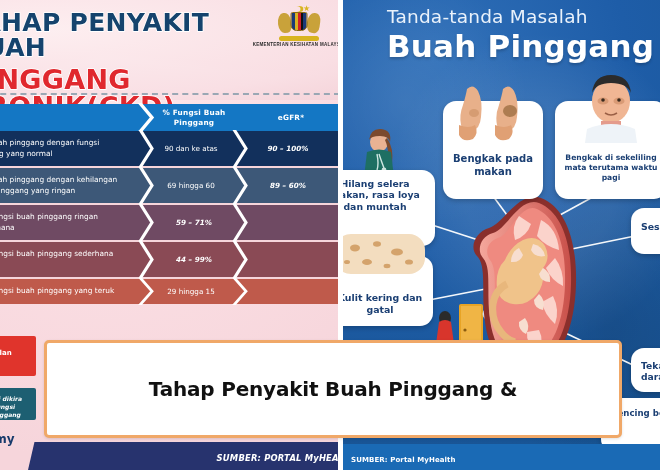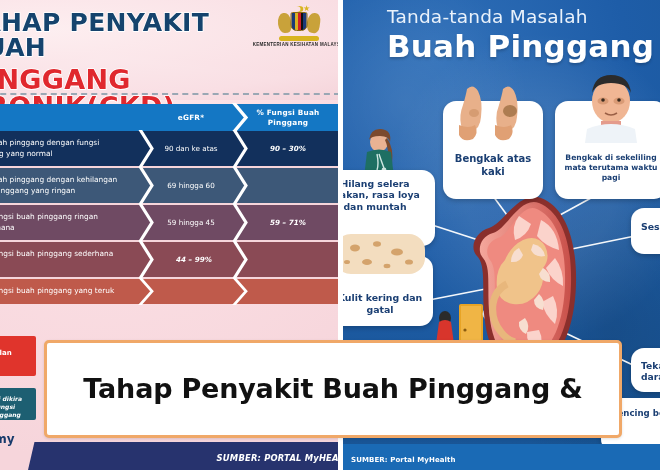--- a/index.html
+++ b/index.html
@@ -209,21 +209,21 @@
   }
 
   
   #caption-box {
     position:absolute; left:44px; top:340px; width:578px; height:98px;
     background:#ffffff; border:3px solid #f0a868; border-radius:5px;
     display:flex; flex-direction:column; align-items:center; justify-content:center;
     z-index:50; box-shadow:0 1px 3px rgba(0,0,0,.12);
   }
   #caption-box .line {
-    color:#111111; font-weight:bold; font-size:27px; line-height:1.24;
+    color:#111111; font-weight:bold; font-size:20px; line-height:1.24;
     font-family:"DejaVu Sans", sans-serif; letter-spacing:-.2px; white-space:nowrap;
   }
 </style>
 </head>
 <body>
 
 <div id="stage">
 
   <div id="left-panel">
     <div id="left-head-bg"></div>
@@ -243,69 +243,69 @@
         <div class="scroll"></div>
       </div>
       <div class="kkm-txt">KEMENTERIAN KESIHATAN MALAYSIA</div>
     </div>
 
     <div id="dash-rule"></div>
 
     <div id="ckd-table">
       <div class="tbl-head">
         <div class="th-desc"></div>
-        <div class="th-cell th-egfr">
-          <span>eGFR*</span>
-
-        </div>
         <div class="th-cell th-pct">
           <span>% Fungsi Buah Pinggang</span>
           <div class="chev chev-b" style="left:-8px">
             <svg viewBox="0 0 22 27" preserveAspectRatio="none">
                 <path d="M2,-2 L16,13.5 L2,29" fill="none" stroke="#ffffff" stroke-width="3.2"></path>
               </svg>
           </div>
         </div>
+        <div class="th-cell th-egfr">
+          <span>eGFR*</span>
+
+        </div>
       </div>
 
       <div id="table-rows">
           <div class="tbl-row" style="background: rgb(18, 48, 92);">
             <div class="td-desc">Kerosakan buah pinggang dengan fungsi buah pinggang yang normal</div>
             <div class="td-egfr">90 dan ke atas</div>
-            <div class="td-pct">90 – 30%</div>
+            <div class="td-pct">90 – 100%</div>
             <div class="chev chev-a">
               <svg viewBox="0 0 22 40" preserveAspectRatio="none">
                 <path d="M2,-4 L16,20 L2,44" fill="none" stroke="#ffffff" stroke-width="3.2"></path>
               </svg>
             </div>
             <div class="chev chev-b">
               <svg viewBox="0 0 22 40" preserveAspectRatio="none">
                 <path d="M2,-4 L16,20 L2,44" fill="none" stroke="#ffffff" stroke-width="3.2"></path>
               </svg>
             </div>
           </div>
           <div class="row-gap"></div>
           <div class="tbl-row" style="background: rgb(61, 88, 120);">
             <div class="td-desc">Kerosakan buah pinggang dengan kehilangan fungsi buah pinggang yang ringan</div>
             <div class="td-egfr">69 hingga 60</div>
+            <div class="td-pct">89 – 60%</div>
             <div class="chev chev-a">
               <svg viewBox="0 0 22 40" preserveAspectRatio="none">
                 <path d="M2,-4 L16,20 L2,44" fill="none" stroke="#ffffff" stroke-width="3.2"></path>
               </svg>
             </div>
             <div class="chev chev-b">
               <svg viewBox="0 0 22 40" preserveAspectRatio="none">
                 <path d="M2,-4 L16,20 L2,44" fill="none" stroke="#ffffff" stroke-width="3.2"></path>
               </svg>
             </div>
           </div>
           <div class="row-gap"></div>
           <div class="tbl-row" style="background: rgb(111, 74, 99);">
             <div class="td-desc">Kehilangan fungsi buah pinggang ringan hingga sederhana</div>
-            <div class="td-egfr">59 hingga 45</div>
             <div class="td-pct">59 – 71%</div>
             <div class="chev chev-a">
               <svg viewBox="0 0 22 40" preserveAspectRatio="none">
                 <path d="M2,-4 L16,20 L2,44" fill="none" stroke="#ffffff" stroke-width="3.2"></path>
               </svg>
             </div>
             <div class="chev chev-b">
               <svg viewBox="0 0 22 40" preserveAspectRatio="none">
                 <path d="M2,-4 L16,20 L2,44" fill="none" stroke="#ffffff" stroke-width="3.2"></path>
               </svg>
@@ -322,20 +322,21 @@
             </div>
             <div class="chev chev-b">
               <svg viewBox="0 0 22 40" preserveAspectRatio="none">
                 <path d="M2,-4 L16,20 L2,44" fill="none" stroke="#ffffff" stroke-width="3.2"></path>
               </svg>
             </div>
           </div>
           <div class="row-gap"></div>
           <div class="tbl-row" style="background: rgb(191, 90, 75);">
             <div class="td-desc">Kehilangan fungsi buah pinggang yang teruk</div>
+            <div class="td-egfr">29 hingga 15</div>
             <div class="chev chev-a">
               <svg viewBox="0 0 22 40" preserveAspectRatio="none">
                 <path d="M2,-4 L16,20 L2,44" fill="none" stroke="#ffffff" stroke-width="3.2"></path>
               </svg>
             </div>
             <div class="chev chev-b">
               <svg viewBox="0 0 22 40" preserveAspectRatio="none">
                 <path d="M2,-4 L16,20 L2,44" fill="none" stroke="#ffffff" stroke-width="3.2"></path>
               </svg>
             </div>
@@ -431,21 +432,21 @@
 
     <div class="bubble" id="b-kaki">
       <svg class="chip" id="feet" viewBox="0 0 74 66">
         <path d="M10,8 q6,-6 11,2 q5,10 3,26 q-1,12 -9,14 q-9,2 -11,-6 q-2,-10 2,-20 q3,-10 4,-16z" fill="#e8b08a"></path>
         <path d="M2,44 q10,4 16,0 q4,8 -2,14 q-10,4 -14,-4z" fill="#e0a074"></path>
         <path d="M46,8 q6,-6 11,2 q5,10 3,26 q-1,12 -9,14 q-9,2 -11,-6 q-2,-10 2,-20 q3,-10 4,-16z" fill="#e8b08a"></path>
         <path d="M38,44 q10,4 16,0 q4,8 -2,14 q-10,4 -14,-4z" fill="#e0a074"></path>
         <ellipse cx="53" cy="30" rx="7" ry="6" fill="#9a6b3e" opacity=".75"></ellipse>
         <ellipse cx="17" cy="32" rx="5" ry="4" fill="#c98f62" opacity=".6"></ellipse>
       </svg>
-      <span class="cap">Bengkak atas kaki</span>
+      <span class="cap">Bengkak pada makan</span>
     </div>
 
     <div class="bubble" id="b-mata">
       <svg class="chip" id="face" viewBox="0 0 60 72">
         <ellipse cx="30" cy="30" rx="19" ry="22" fill="#f0b694"></ellipse>
         <path d="M11,22 q2,-18 19,-18 q18,0 20,18 q-4,-10 -20,-10 q-15,0 -19,10z" fill="#2b2b2b"></path>
         <ellipse cx="22" cy="30" rx="5.5" ry="3.6" fill="#d99b76"></ellipse>
         <ellipse cx="38" cy="30" rx="5.5" ry="3.6" fill="#d99b76"></ellipse>
         <circle cx="22" cy="29" r="1.8" fill="#3a2a1e"></circle>
         <circle cx="38" cy="29" r="1.8" fill="#3a2a1e"></circle>

